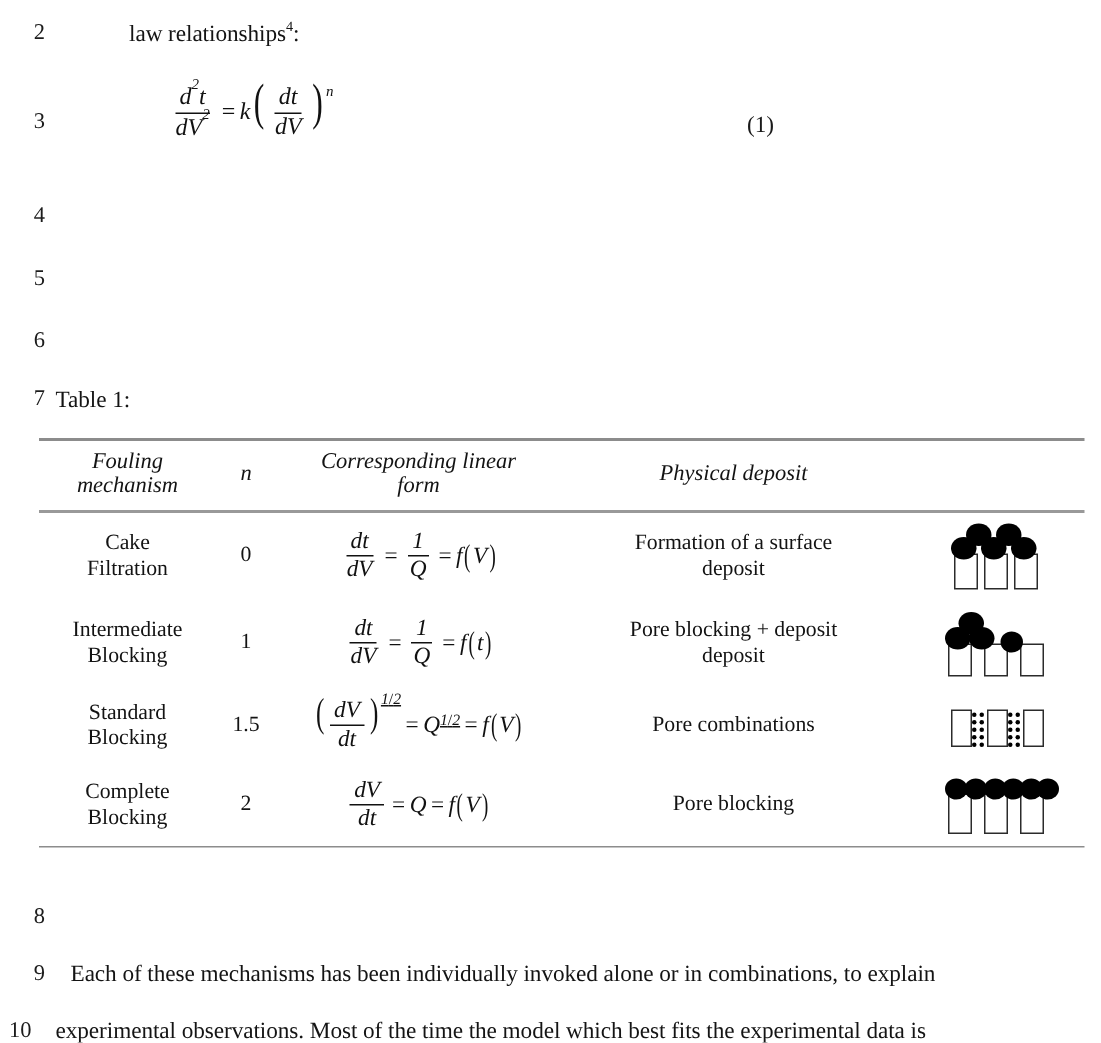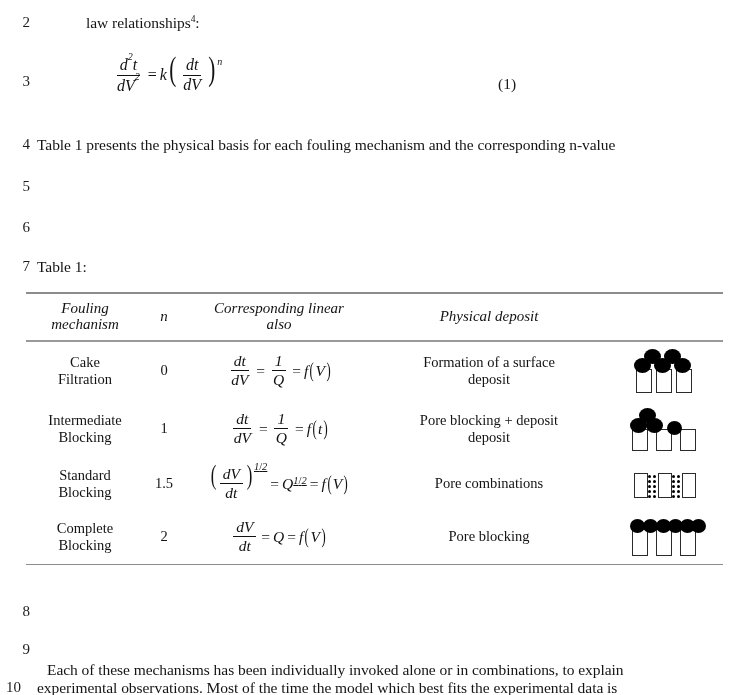--- a/index.html
+++ b/index.html
@@ -236,21 +236,20 @@
           <span class="num">dt</span>
           <span class="den">dV</span>
         </span>
         <span class="paren-big">)</span>
         <span class="sup" style="top:-0.1em">n</span>
       </span>
     </span>
   </div>
   <div class="eqno">(1)</div>
 
-  <div class="btext" style="left:37px; top:136px">Table 1 presents the physical basis for each fouling mechanism and the corresponding n-value</div>
   <div class="btext" style="left:37px; top:258px">Table 1:</div>
 
   <table class="tbl">
     <colgroup>
       <col class="c-mech">
         <col class="c-n">
         <col class="c-eq">
         <col class="c-phys">
         <col class="c-dia">
     </colgroup>
@@ -263,21 +262,21 @@
     </tr>
 
     <tr class="hrow">
       <td>
         <div>Fouling</div>
         <div>mechanism</div>
       </td>
       <td>n</td>
       <td>
         <div>Corresponding linear</div>
-        <div>also</div>
+        <div>form</div>
       </td>
       <td>Physical deposit</td>
       <td></td>
     </tr>
 
     <tr class="rule-mid">
       <td colspan="5">
             <div class="hrule thin"></div>
           </td>
     </tr>
@@ -466,16 +465,16 @@
     </tr>
 
     <tr class="rule-bot">
       <td colspan="5">
             <div class="hrule"></div>
           </td>
     </tr>
   </tbody>
     </table>
 
-  <div class="btext" style="left:47px; top:661px">Each of these mechanisms has been individually invoked alone or in combinations, to explain</div>
+  <div class="btext" style="left:47px; top:641px">Each of these mechanisms has been individually invoked alone or in combinations, to explain</div>
   <div class="btext" style="left:37px; top:679px">experimental observations. Most of the time the model which best fits the experimental data is</div>
 
 </div>
 
 </body></html>

